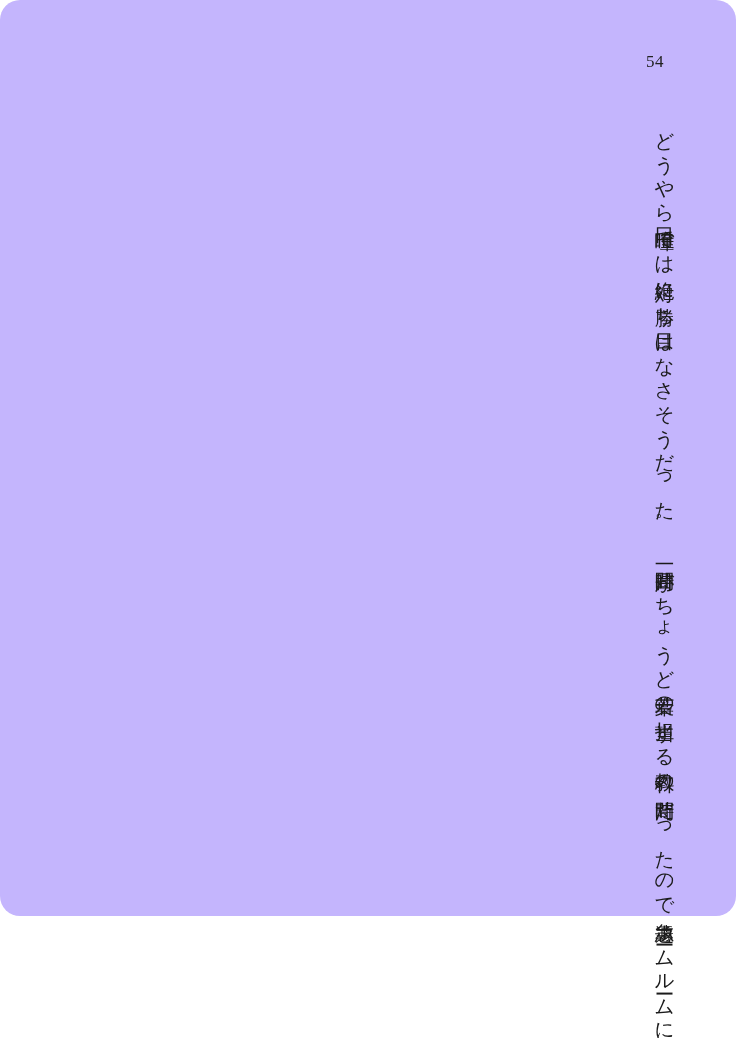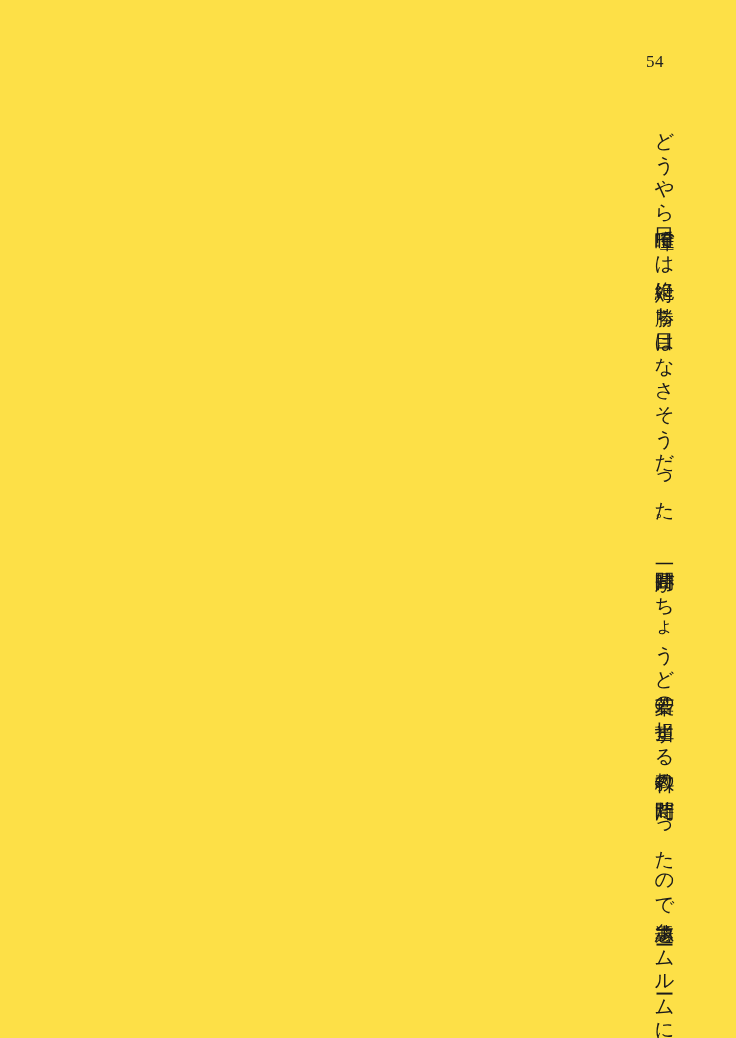--- a/index.html
+++ b/index.html
@@ -10,22 +10,23 @@
   body {
     width: 736px;
     height: 1038px;
     overflow: hidden;
     font-family: "Liberation Serif", "DejaVu Serif", serif;
     color: #1a1a1a;
   }
   .page {
     position: relative;
     width: 736px;
-    height: 1038px;
-    background: #fde047;
+    height: 916px;
+    background: #c4b5fd;
+    border-radius: 20px;
   }
   
   .page-number {
     position: absolute;
     top: 52px;
     right: 72px;
     font-size: 17px;
     letter-spacing: 0.5px;
     color: #222;
   }

